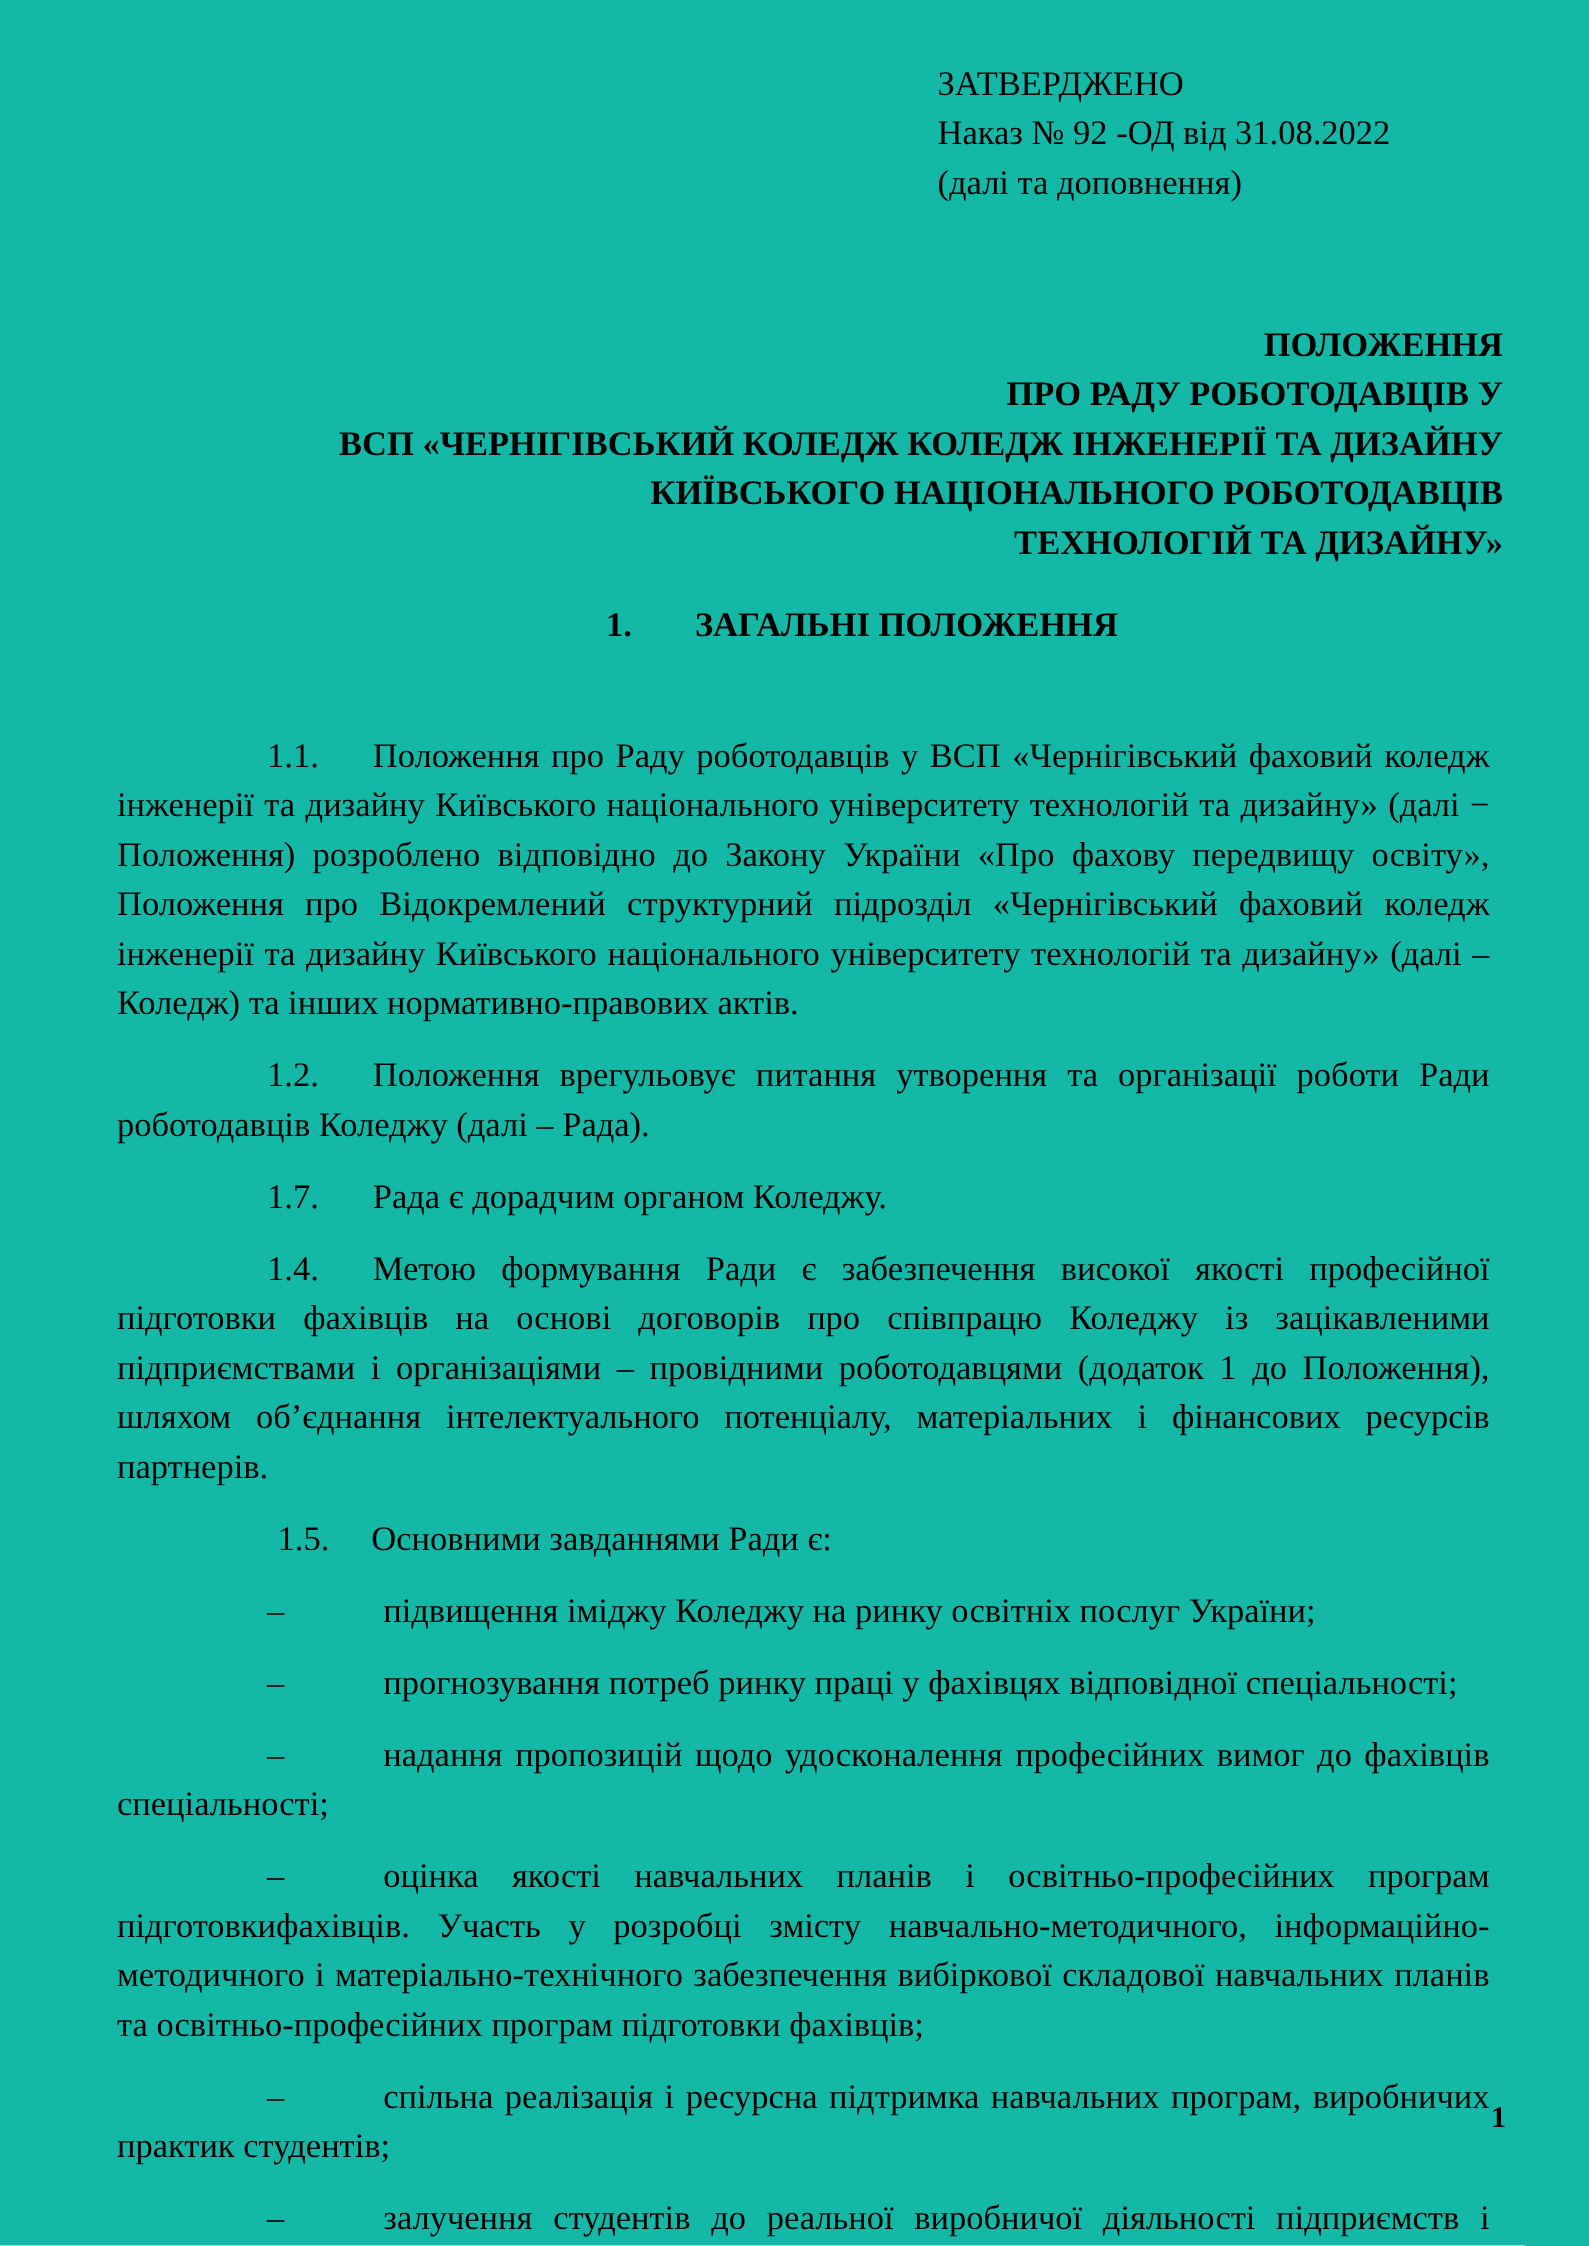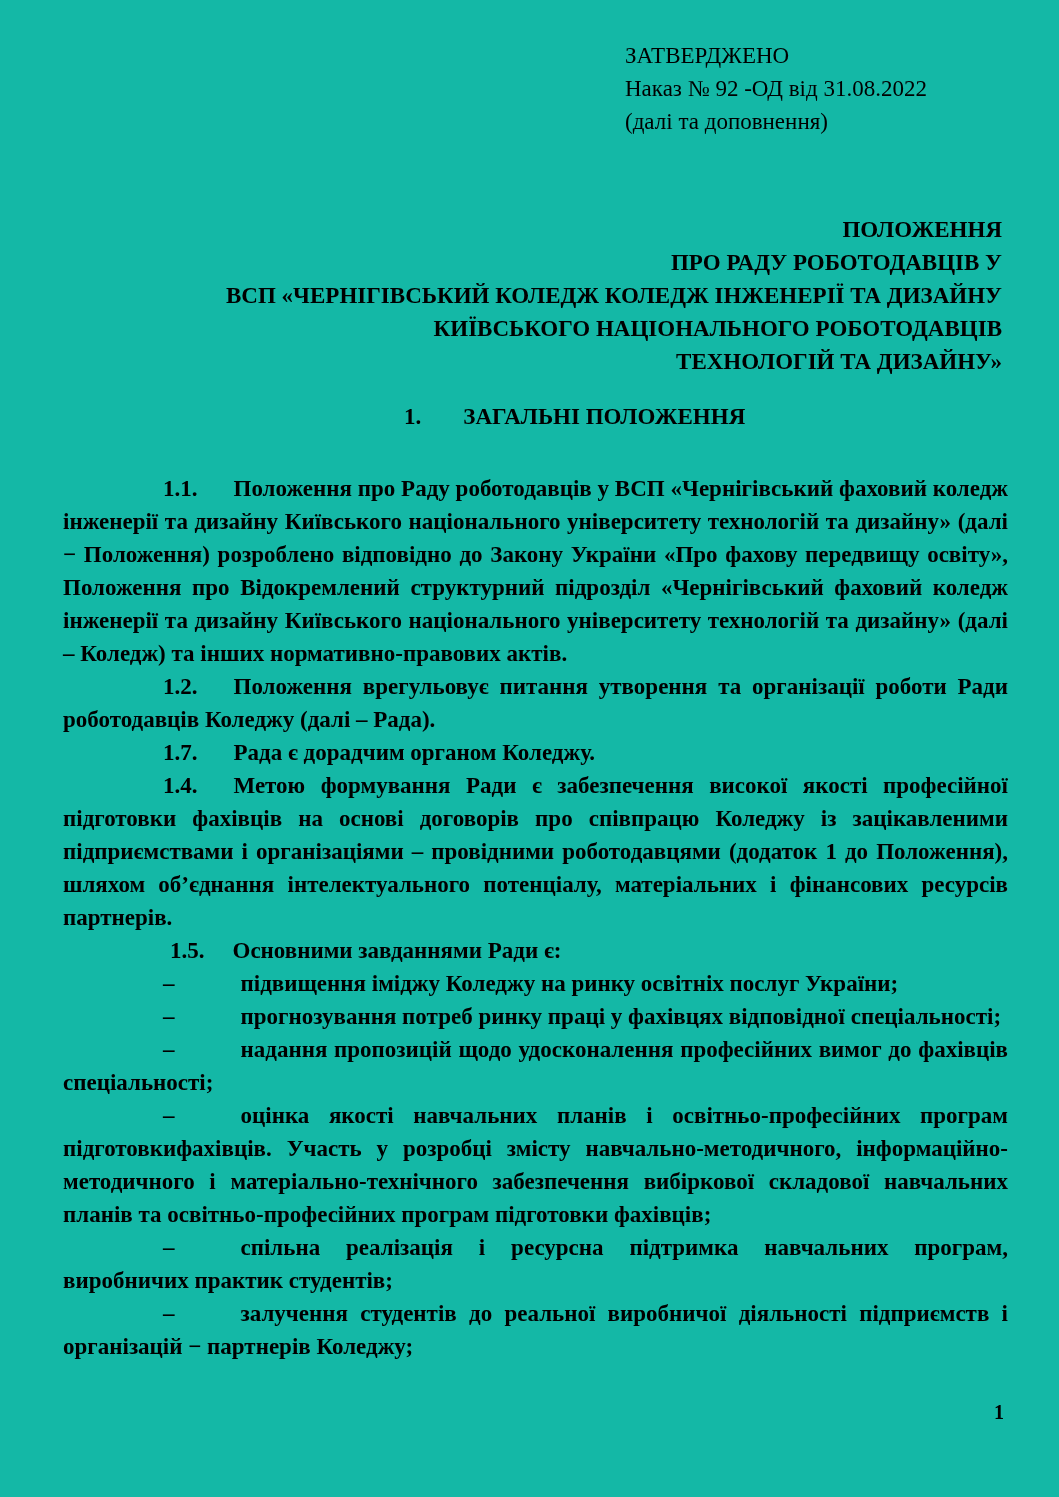--- a/index.html
+++ b/index.html
@@ -49,24 +49,23 @@
   .body-text {
     position: absolute;
     left: 63px;
     top: 472px;
     width: 945px;
     font-size: 23px;
     line-height: 33px;
     text-align: justify;
   }
   .para {
-    margin: 0;
+    margin: 15px;
     padding: 0;
     text-indent: 100px;
-    font-weight: bold;
   }
   .para.p15 { text-indent: 107px; }
   .tab { display: inline-block; }
   .tab-num { width: 36px; }
   .tab-num-sm { width: 28px; }
   .tab-dash { width: 66px; }
   .page-number {
     position: absolute;
     left: 994px;
     top: 1402px;

